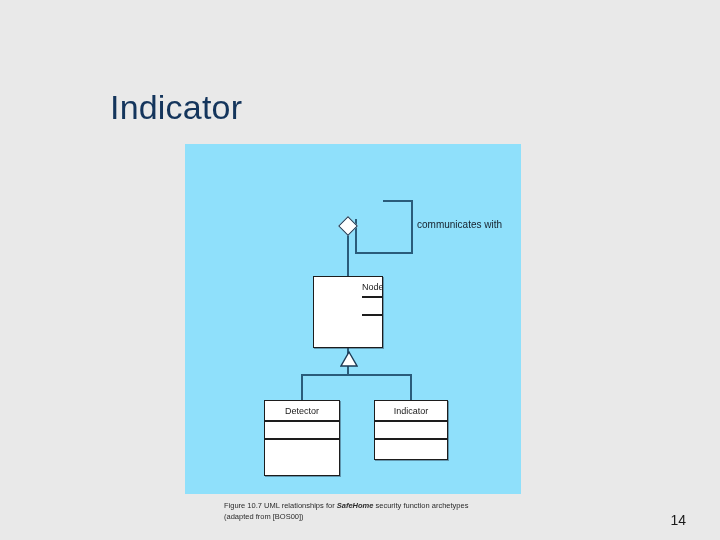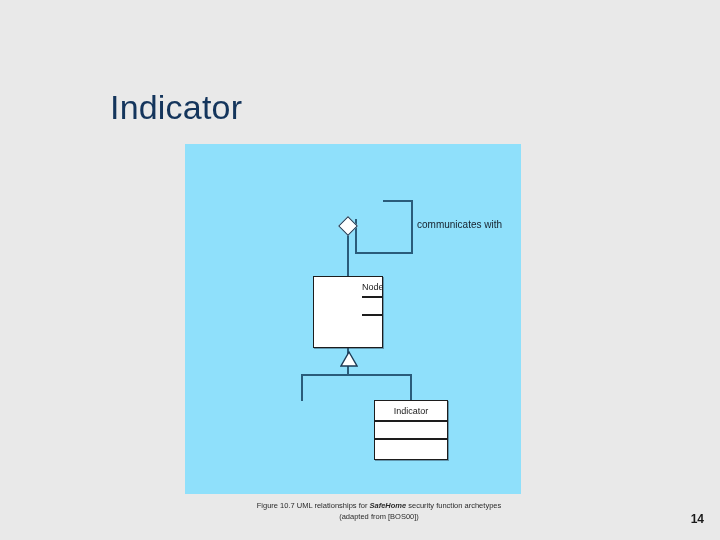--- a/index.html
+++ b/index.html
@@ -119,35 +119,33 @@
 
   
   #figure-caption {
     position: absolute;
     left: 224px;
     top: 500px;
     width: 310px;
     font-size: 7.5px;
     line-height: 11px;
     color: #2b2b2b;
-    text-align: center;
   }
   #figure-caption .safehome {
     font-style: italic;
     font-weight: bold;
   }
 
   
   #page-number {
     position: absolute;
-    right: 16px;
+    right: 34px;
     top: 512px;
-    font-size: 12px;
+    font-size: 14px;
     color: #1a1a1a;
-    font-weight: bold;
   }
 </style>
 </head>
 <body>
 
 <div id="slide-title">Indicator</div>
 
 <div id="figure-panel">
 
   <div class="line h" style="left:198px; top:56px;  width:30px;"></div>
@@ -169,20 +167,25 @@
 
   <div id="assoc-label">communicates with</div>
 
 
   <div class="uml-class" id="cls-node">
     <div class="cls-name">Node</div>
     <div class="cls-attrs"></div>
     <div class="cls-ops"></div>
   </div>
 
+  <div class="uml-class" id="cls-detector">
+    <div class="cls-name">Detector</div>
+    <div class="cls-attrs"></div>
+    <div class="cls-ops"></div>
+  </div>
 
   <div class="uml-class" id="cls-indicator">
     <div class="cls-name">Indicator</div>
     <div class="cls-attrs"></div>
     <div class="cls-ops"></div>
   </div>
 
 </div>
 
 <div id="figure-caption">

